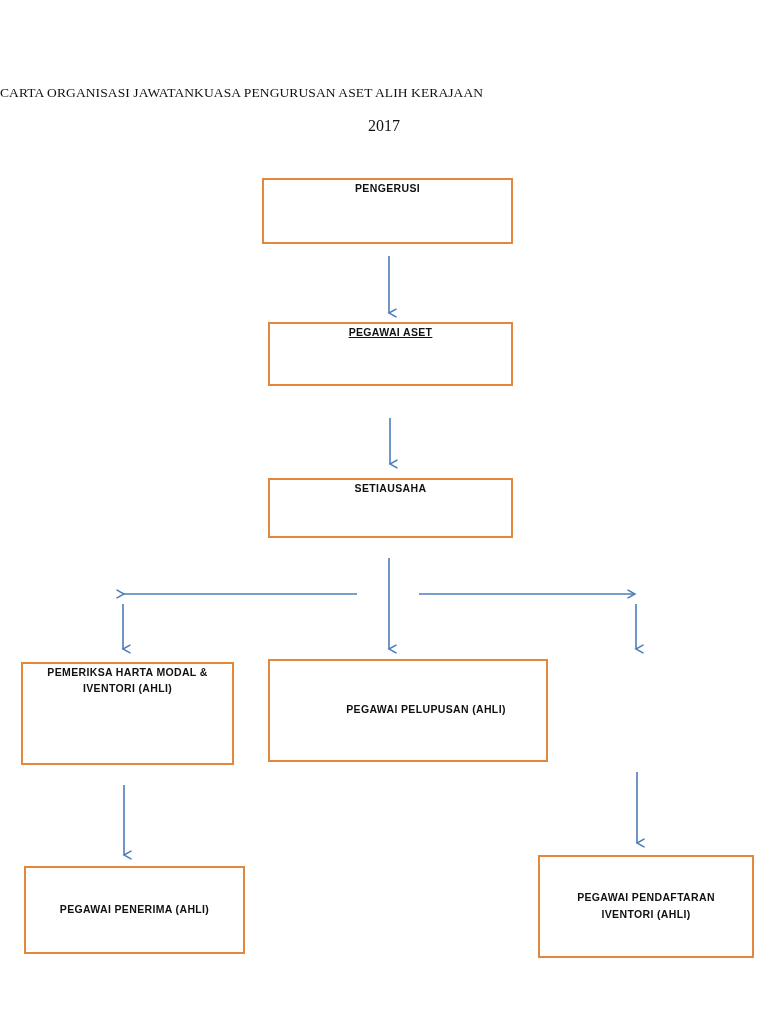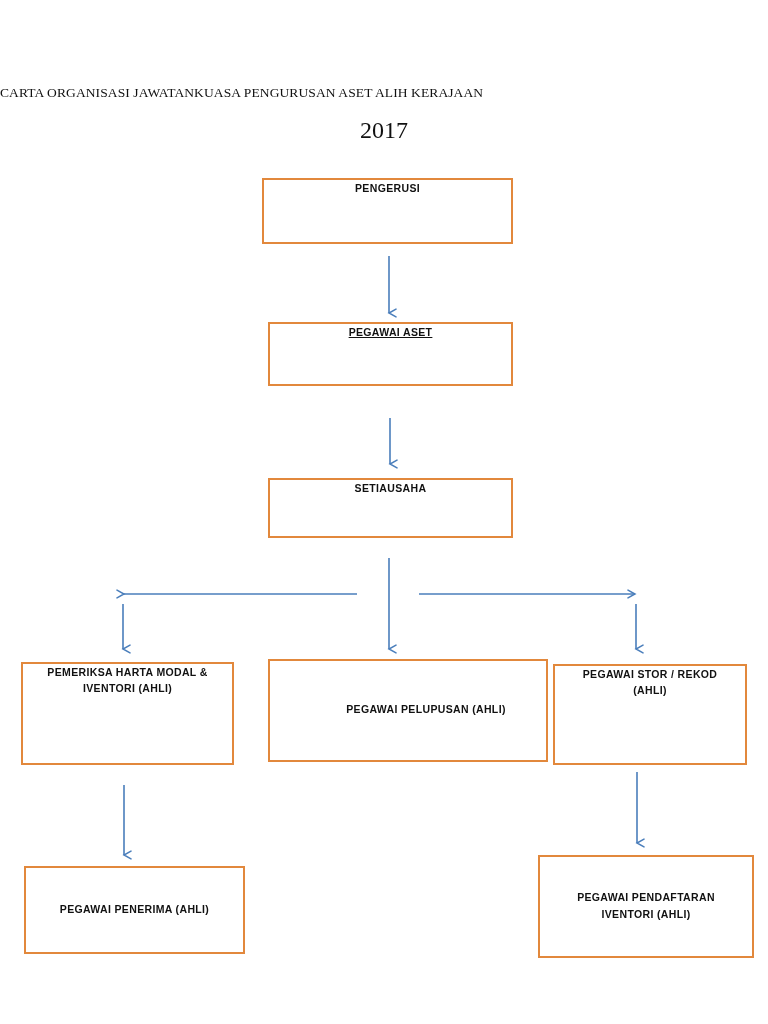--- a/index.html
+++ b/index.html
@@ -36,21 +36,21 @@
     color: #111111;
     white-space: nowrap;
   }
   .title-year {
     position: absolute;
     left: 0;
     top: 117px;
     width: 768px;
     text-align: center;
     font-family: "Liberation Serif", serif;
-    font-size: 24px;
+    font-size: 16px;
     color: #111111;
   }
 
   
   .node {
     position: absolute;
     box-sizing: border-box;
     border: 2px solid #E2883C;
     background: #ffffff;
     color: #111111;
@@ -142,24 +142,20 @@
 
   <div class="node top-text" style="left:21px; top:662px; width:213px; height:103px;">
     <span class="node-label">PEMERIKSA HARTA MODAL &amp;
 IVENTORI (AHLI)</span>
   </div>
 
   <div class="node mid-text" style="left:268px; top:659px; width:280px; height:103px;padding-left:36px;">
     <span class="node-label">PEGAWAI PELUPUSAN (AHLI)</span>
   </div>
 
-  <div class="node top-text" style="left:553px; top:664px; width:194px; height:101px;">
-    <span class="node-label">PEGAWAI STOR / REKOD
-(AHLI)</span>
-  </div>
 
   <div class="node mid-text" style="left:24px; top:866px; width:221px; height:88px;">
     <span class="node-label">PEGAWAI PENERIMA (AHLI)</span>
   </div>
 
   <div class="node mid-text" style="left:538px; top:855px; width:216px; height:103px;">
     <span class="node-label">PEGAWAI PENDAFTARAN
 IVENTORI (AHLI)</span>
   </div>
 

